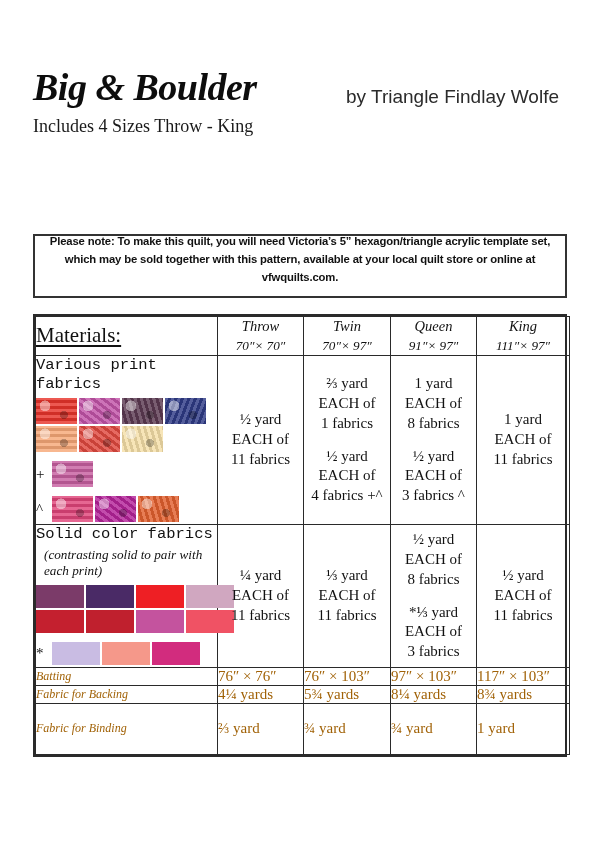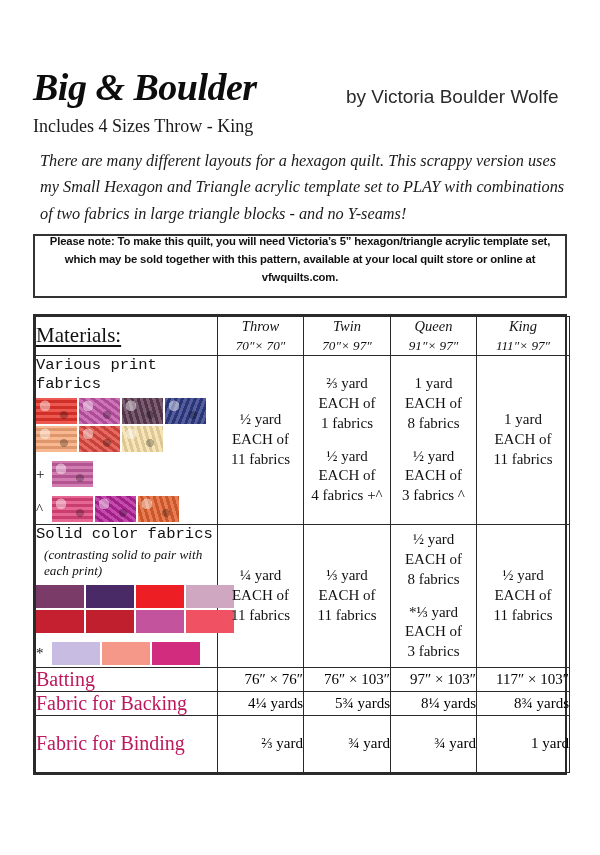--- a/index.html
+++ b/index.html
@@ -191,46 +191,46 @@
     width: 14px;
     display: inline-block;
     text-align: left;
     color: #111;
     flex: 0 0 auto;
   }
   .mark-row { margin-top: 9px; }
 
   
   .simple-label {
-    font-size: 20px;
+    font-size: 12px;
     padding: 9px 0 10px 10px;
-    color: #be185d;
+    color: #a16207;
+    font-style: italic;
   }
   .simple-val {
-    text-align: right;
+    text-align: left;
     font-size: 15px;
     padding: 9px 1px 10px 1px;
-    color: #000000;
+    color: #a16207;
     white-space: nowrap;
   }
   .row-tall .simple-label,
   .row-tall .simple-val { padding-top: 16px; padding-bottom: 17px; }
 </style>
 </head>
 <body>
 
 <div class="page">
 
   <div class="header">
     <div class="title">Big &amp; Boulder</div>
-    <div class="byline">by Victoria Boulder Wolfe</div>
+    <div class="byline">by Triangle Findlay Wolfe</div>
     <div class="subtitle">Includes 4 Sizes Throw - King</div>
   </div>
 
-  <div class="intro">There are many different layouts for a hexagon quilt. This scrappy version uses my Small Hexagon and Triangle acrylic template set to PLAY with combinations of two fabrics in large triangle blocks - and no Y-seams!</div>
 
   <div class="note-box">
     <div class="note-text">Please note: To make this quilt, you will need Victoria’s 5” hexagon/triangle acrylic template set, which may be sold together with this pattern, available at your local quilt store or online at vfwquilts.com.</div>
   </div>
 
   <div class="mat-table">
     <table>
       <colgroup>
         <col class="c-label">
           <col class="c-size">

